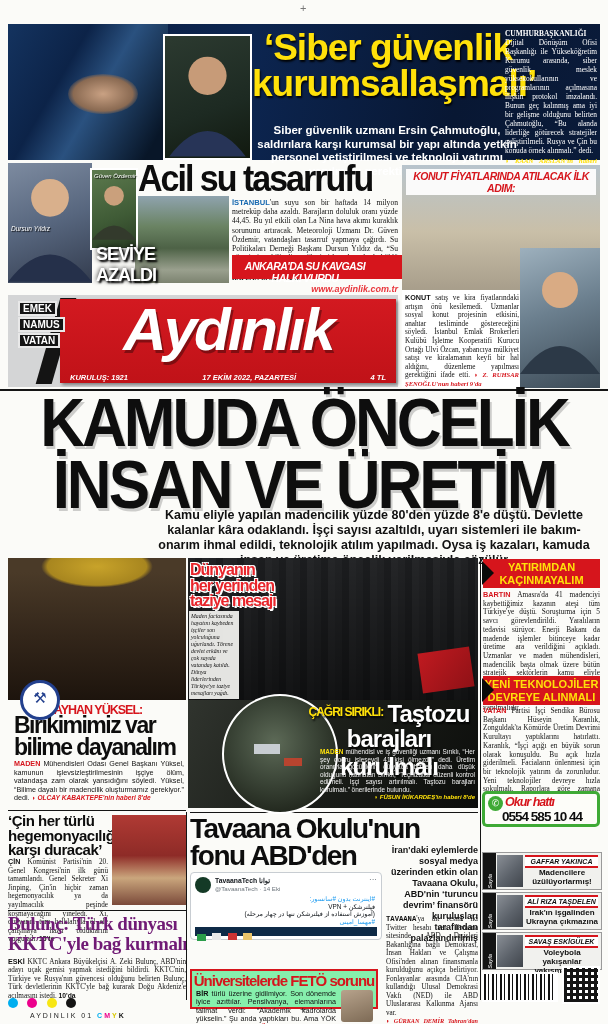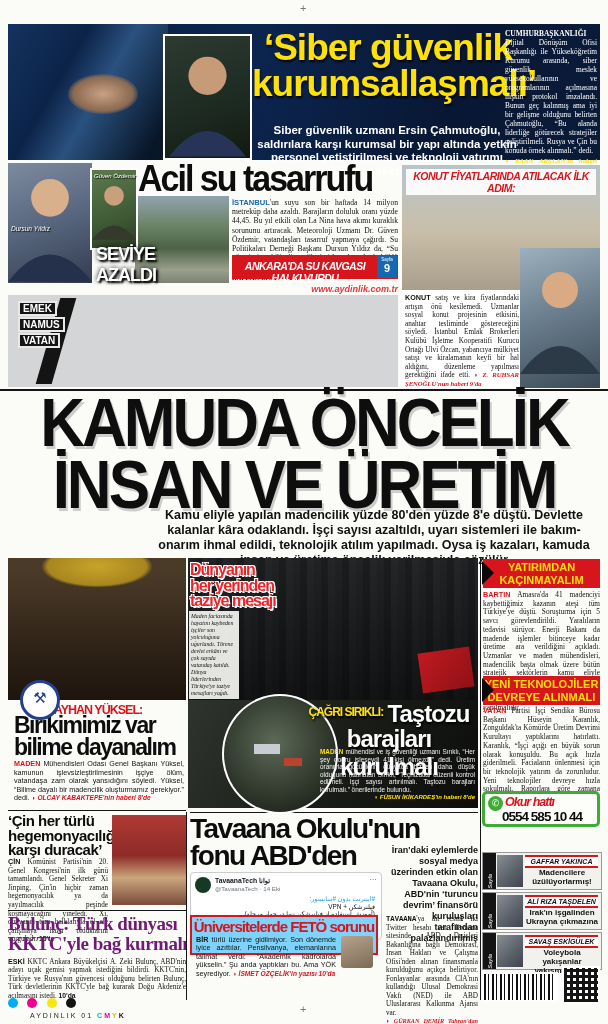--- a/index.html
+++ b/index.html
@@ -79,21 +79,21 @@
   <div class="abs hv wht" style="left:96px;top:220px;width:150px;font-size:18px;line-height:21px;z-index:3;text-shadow:2px 2px 2px #000,0 0 5px #000;margin-top:24px;">
     <div>SEVİYE</div>
     <div>AZALDI</div>
   </div>
   <div class="abs" style="left:135px;top:196px;width:94px;height:87px;background:linear-gradient(180deg,#8fa3ae 0%,#6a8363 35%,#4d6246 60%,#9aa08e 85%,#7c8370 100%);"></div>
   <div class="abs hv" style="left:138px;top:158px;width:262px;font-size:34px;letter-spacing:-2px;color:#0d0d0d;transform:scaleY(1.08);transform-origin:top left;">Acil su tasarrufu</div>
   <div class="abs serif just" style="left:232px;top:198px;width:166px;font-size:7.6px;line-height:9.2px;">
     <b style="font-family:'Liberation Sans',sans-serif;color:#1668b0;">İSTANBUL</b><span>'un suyu son bir haftada 14 milyon metreküp daha azaldı. Barajların doluluk oranı yüzde 44,45. Bu yıl etkili olan La Nina hava akımı kuraklık sorununu artıracak. Meteoroloji Uzmanı Dr. Güven Özdemir, vatandaşları tasarruf yapmaya çağırdı. Su Politikaları Derneği Başkanı Dursun Yıldız da, “Su yönetimi ve bilinçli su tüketimi konularında da köklü değişiklikler yapmalıyız.” dedi.</span>
     <b class="ital" style="font-size:7px;">◗ ARİF AYDIN KAPLAN'ın haberi 2'de</b>
   </div>
-  <div class="abs" style="left:232px;top:255px;width:166px;height:24px;background:#d6151c;">
+  <div class="abs" style="left:232px;top:255px;width:166px;height:24px;background:#d6151c;padding-left:25px;">
     <div class="abs wht hv ital" style="left:4px;top:5px;width:138px;font-size:10.5px;letter-spacing:-0.5px;text-align:center;">ANKARA'DA SU KAVGASI HALKI VURDU</div>
     <div class="abs" style="right:1px;top:1px;width:20px;height:22px;background:#1668b0;color:#fff;text-align:center;">
       <div style="font-size:4.5px;padding-top:1px;">Sayfa</div>
       <div style="font-size:11px;font-weight:900;">9</div>
     </div>
   </div>
   <div class="abs ital" style="left:232px;top:284px;width:166px;text-align:right;font-size:9px;font-weight:900;color:#e8353b;">www.aydinlik.com.tr</div>
 
   <div class="abs" style="left:402px;top:165px;width:198px;height:223px;background:linear-gradient(180deg,#b8c4cc 0%,#c9bfa8 30%,#a99f8c 55%,#8e9687 80%,#6f7a6c 100%);"></div>
   <div class="abs" style="left:402px;top:290px;width:120px;height:98px;background:#fff;"></div>
@@ -104,20 +104,28 @@
       </svg>
   </div>
   <div class="abs hv ital" style="left:406px;top:169px;width:190px;background:rgba(255,255,255,.92);color:#d6151c;font-size:10.5px;letter-spacing:-0.5px;text-align:center;padding:1px 0;">KONUT FİYATLARINDA ATILACAK İLK ADIM:</div>
   <div class="abs serif just" style="left:405px;top:294px;width:114px;font-size:7.2px;line-height:8.6px;">
     <b style="font-family:'Liberation Sans',sans-serif;">KONUT</b><span> satış ve kira fiyatlarındaki artışın önü kesilemedi. Uzmanlar sosyal konut projesinin etkisini, anahtar tesliminde göstereceğini söyledi. İstanbul Emlak Brokerleri Kulübü İşletme Kooperatifi Kurucu Ortağı Ulvi Özcan, yabancıya mülkiyet satışı ve kiralamanın keyfi bir hal aldığını, düzenleme yapılması gerektiğini ifade etti.</span>
     <b class="ital red" style="font-size:6.6px;">◗ Z. RUHSAR ŞENOĞLU'nun haberi 9'da</b>
   </div>
 
   <div class="abs" style="left:8px;top:295px;width:390px;height:92px;background:#d4d5d6;">
     <div class="abs" style="left:40px;top:3px;width:16px;height:86px;background:#141414;transform:skewX(-16deg);"></div>
+    <div class="abs" style="left:52px;top:4px;width:336px;height:84px;background:linear-gradient(#d31920,#c01218);box-shadow:2px 2px 3px rgba(0,0,0,.4);">
+      <div class="abs wht ital hv" style="left:0;top:-4px;width:336px;text-align:center;font-size:60px;letter-spacing:-3px;text-shadow:2px 3px 0 rgba(0,0,0,.35);">Aydınlık</div>
+      <div class="abs wht" style="left:0;bottom:1px;width:336px;display:flex;justify-content:space-between;padding:0 10px;box-sizing:border-box;font-size:7.5px;font-weight:900;font-style:italic;">
+        <span>KURULUŞ: 1921</span>
+        <span>17 EKİM 2022, PAZARTESİ</span>
+        <span>4 TL</span>
+      </div>
+    </div>
     <div class="abs" style="left:10px;top:6px;">
       <div style="background:#141414;color:#fff;border:2px solid #e8e8e8;font-size:10px;font-weight:900;padding:0 3px;margin-bottom:1px;width:max-content;">EMEK</div>
       <div style="background:#141414;color:#fff;border:2px solid #e8e8e8;font-size:10px;font-weight:900;padding:0 3px;margin-bottom:1px;width:max-content;">NAMUS</div>
       <div style="background:#141414;color:#fff;border:2px solid #e8e8e8;font-size:10px;font-weight:900;padding:0 3px;width:max-content;">VATAN</div>
     </div>
   </div>
   <div class="abs line" style="left:0;top:389px;width:608px;height:2px;"></div>
 
   <div class="abs hv" style="left:8px;top:392px;width:592px;text-align:center;font-size:62px;line-height:56px;letter-spacing:-3px;color:#0e0e0e;transform:scaleY(1.1);transform-origin:top center;text-shadow:2px 3px 0 rgba(0,0,0,.18);">
     <div>KAMUDA ÖNCELİK</div>
@@ -268,21 +276,21 @@
       <span style="display:inline-block;width:9px;height:7px;margin:1px;background:#e8e8e8;"></span>
       <span style="display:inline-block;width:9px;height:7px;margin:1px;background:#c33;"></span>
       <span style="display:inline-block;width:9px;height:7px;margin:1px;background:#e9c46a;"></span>
     </div>
   </div>
   <div class="abs serif just" style="left:386px;top:915px;width:92px;font-size:7.2px;line-height:8.5px;">
     <b style="font-family:Liberation Mono, monospace;">TAVAANA</b><span>'ya ait resmi iki Twitter hesabı var. Tavaana sitesinde, ABD Dışişleri Bakanlığına bağlı Demokrasi, İnsan Hakları ve Çalışma Ofisi'nden alınan finansmanla kurulduğunu açıkça belirtiyor. Fonlayanlar arasında CIA'nın kullandığı Ulusal Demokrasi Vakfı (NED) ile ABD Uluslararası Kalkınma Ajansı var.</span>
     <div class="ital red" style="font-weight:bold;font-size:6.2px;">◗ GÜRKAN DEMİR Tahran'dan bildirdi 14'te</div>
   </div>
 
-  <div class="abs" style="left:190px;top:915px;width:188px;height:40px;border:2.5px solid #d6151c;background:#7dd3fc;box-sizing:border-box;">
+  <div class="abs" style="left:190px;top:969px;width:188px;height:40px;border:2.5px solid #d6151c;background:#86efac;box-sizing:border-box;">
     <div class="hv red" style="text-align:center;font-size:15px;margin-top:1px;">Üniversitelerde FETÖ sorunu</div>
     <div class="abs ph" style="right:3px;top:19px;width:32px;height:32px;border-radius:3px;background:linear-gradient(160deg,#b7a38c,#7d6a55);"></div>
     <div style="margin:1px 40px 0 4px;font-size:7.2px;line-height:8.4px;text-align:justify;">
       <b>BİR</b><span> türlü üzerine gidilmiyor. Son dönemde iyice azıttılar. Pensilvanya, elemanlarına talimat verdi: “Akademik kadrolarda yükselin.” Şu anda yaptıkları bu. Ama YÖK seyrediyor. </span><b class="ital red" style="font-size:6.6px;">◗ İSMET ÖZÇELİK'in yazısı 10'da</b>
     </div>
   </div>
 
   <div class="abs line" style="left:186px;top:812px;width:1px;height:188px;"></div>
 
 </div>

